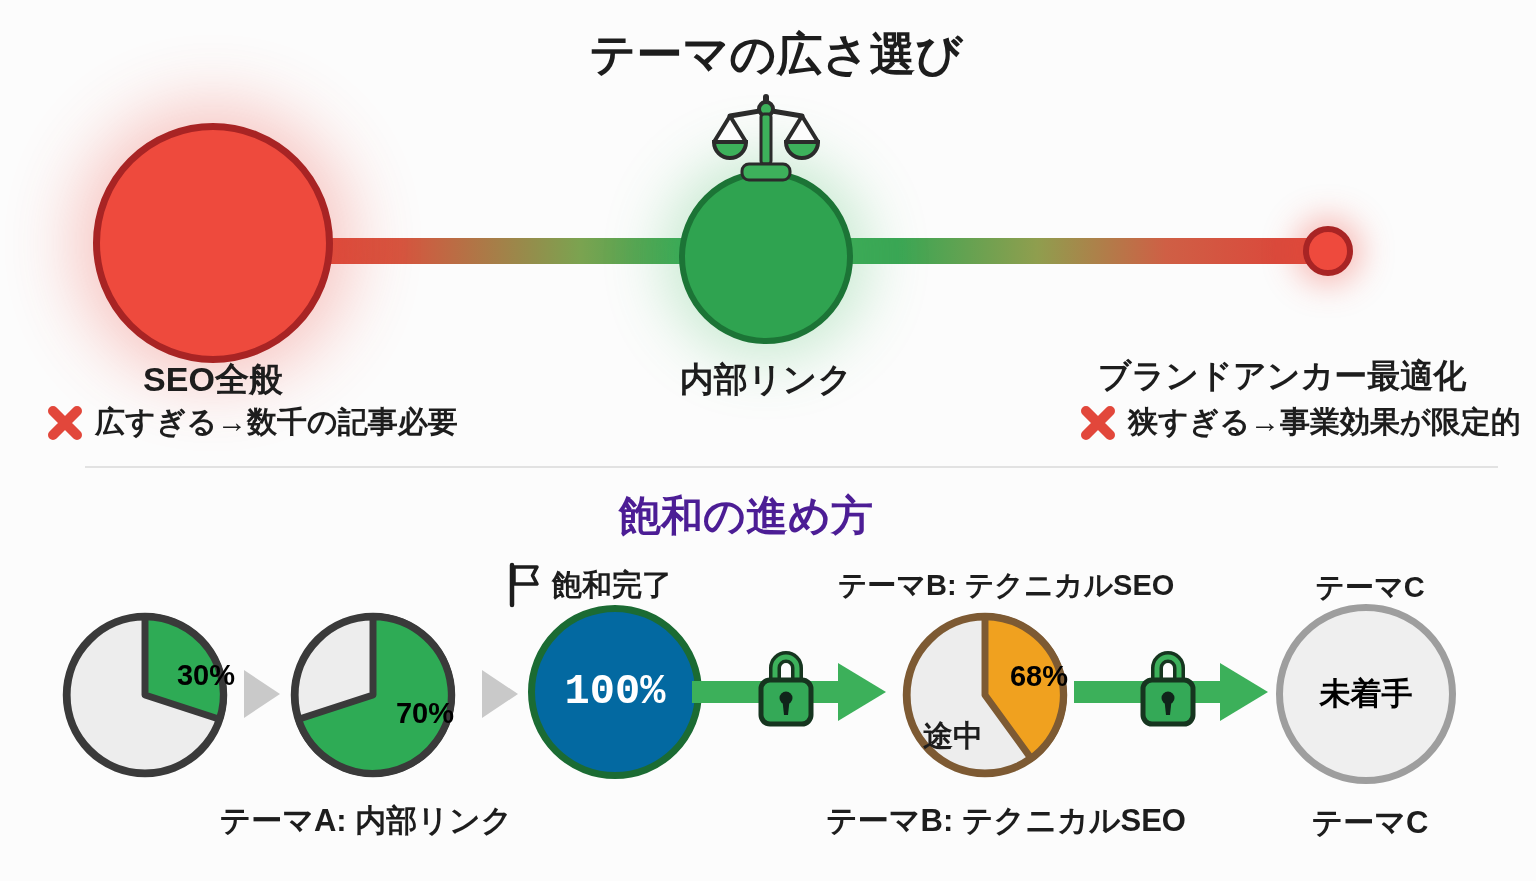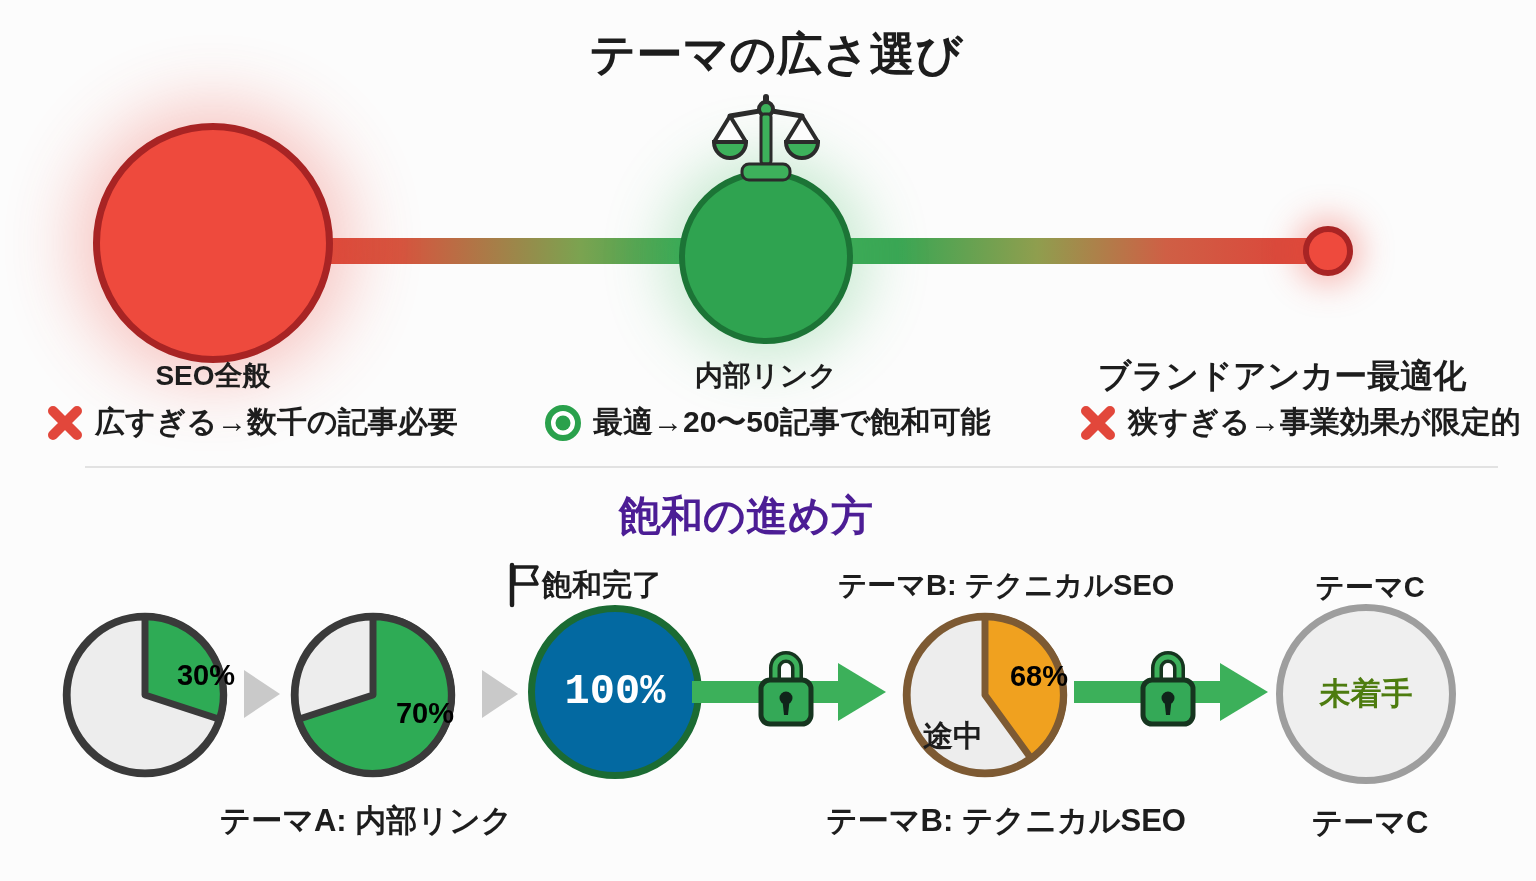--- a/index.html
+++ b/index.html
@@ -3,21 +3,21 @@
 <meta charset="utf-8">
 <style>
   * { margin:0; padding:0; box-sizing:border-box; }
   body { background:#fcfcfc; font-family:"Liberation Sans", sans-serif; color:#1d1d1d; }
   #canvas { position:relative; width:1536px; height:881px; background:#fcfcfc; overflow:hidden; }
 
   .abs { position:absolute; }
   .center { text-align:center; }
   .h1 { font-size:46px; font-weight:800; color:#1d1d1d; }
   .h2 { font-size:42px; font-weight:800; color:#4c1d95; }
-  .opt-label { font-size:28px; font-weight:800; }
+  .opt-label { font-size:34px; font-weight:800; }
   .note { display:flex; align-items:center; gap:10px; font-size:30px; font-weight:800; }
   .theme-label { font-size:30px; font-weight:800; }
   .small-cap { font-size:29px; font-weight:800; }
 
   
   .axis-line {
     left:322px; top:238px; width:993px; height:26px; border-radius:4px;
     background:linear-gradient(90deg,
       #da4a3c 0%, #d6553f 8%, #7ba350 26%, #3aa654 36%,
       #3aa654 58%, #8f9e4e 72%, #cf5f45 85%, #da4a3c 96%, #da4a3c 100%);
@@ -35,34 +35,34 @@
   }
   .red-small {
     left:1303px; top:226px; width:50px; height:50px;
     background:#ee4a3d; border:6px solid #a82424;
     box-shadow:0 0 32px 9px rgba(240,70,55,0.35);
   }
 
   .divider { left:85px; top:466px; width:1413px; height:2px; background:#e2e2e2; }
 
   
-  .flag-row { display:flex; align-items:center; font-size:30px; font-weight:800; }
+  .flag-row { display:flex; align-items:center; gap:10px; font-size:30px; font-weight:800; }
   .pct { color:#000000; font-weight:800; font-size:29px; text-align:right; }
   .pct-big { color:#ffffff; font-weight:800; font-size:42px; }
   .status-txt { color:#1d1d1d; font-weight:800; font-size:30px; text-align:center;font-family:Liberation Mono, monospace; }
   .full-circle {
     left:528px; top:605px; width:174px; height:174px; border-radius:50%;
     background:#0369a1; border:7px solid #1b6b33;
     display:flex; align-items:center; justify-content:center;font-family:Liberation Mono, monospace;
   }
   .untouched-circle {
     left:1276px; top:604px; width:180px; height:180px; border-radius:50%;
     background:#efefef; border:7px solid #9e9e9e;
     display:flex; align-items:center; justify-content:center;
-    font-size:31px; font-weight:800; color:#4d7c0f;
+    font-size:31px; font-weight:800; color:#000000;
   }
 </style>
 </head>
 <body>
 
 <div id="canvas">
 
   <div class="abs h1 center" style="left:8px; top:24px; width:1536px;">テーマの広さ選び</div>
 
   <div class="abs axis-line"></div>
@@ -87,27 +87,20 @@
   <div class="abs opt-label center" style="left:616px; top:357px; width:300px;">内部リンク</div>
   <div class="abs opt-label center" style="left:1082px; top:354px; width:400px; font-size:33px;">ブランドアンカー最適化</div>
 
   <div class="abs note" style="left:45px; top:402px;">
     <svg width="40" height="40" viewBox="0 0 40 40">
       <path d="M8,8 L32,32 M32,8 L8,32" stroke="#e2473b" stroke-width="10" stroke-linecap="round"></path>
     </svg>
     <span>広すぎる→数千の記事必要</span>
   </div>
 
-  <div class="abs note" style="left:543px; top:402px;">
-    <svg width="40" height="40" viewBox="0 0 40 40">
-      <circle cx="20" cy="20" r="15" fill="#ffffff" stroke="#2aa14c" stroke-width="6"></circle>
-      <circle cx="20" cy="20" r="7.5" fill="#2aa14c"></circle>
-    </svg>
-    <span>最適→20〜50記事で飽和可能</span>
-  </div>
 
   <div class="abs note" style="left:1078px; top:402px;">
     <svg width="40" height="40" viewBox="0 0 40 40">
       <path d="M8,8 L32,32 M32,8 L8,32" stroke="#e2473b" stroke-width="10" stroke-linecap="round"></path>
     </svg>
     <span>狭すぎる→事業効果が限定的</span>
   </div>
 
   <div class="abs divider"></div>
 

